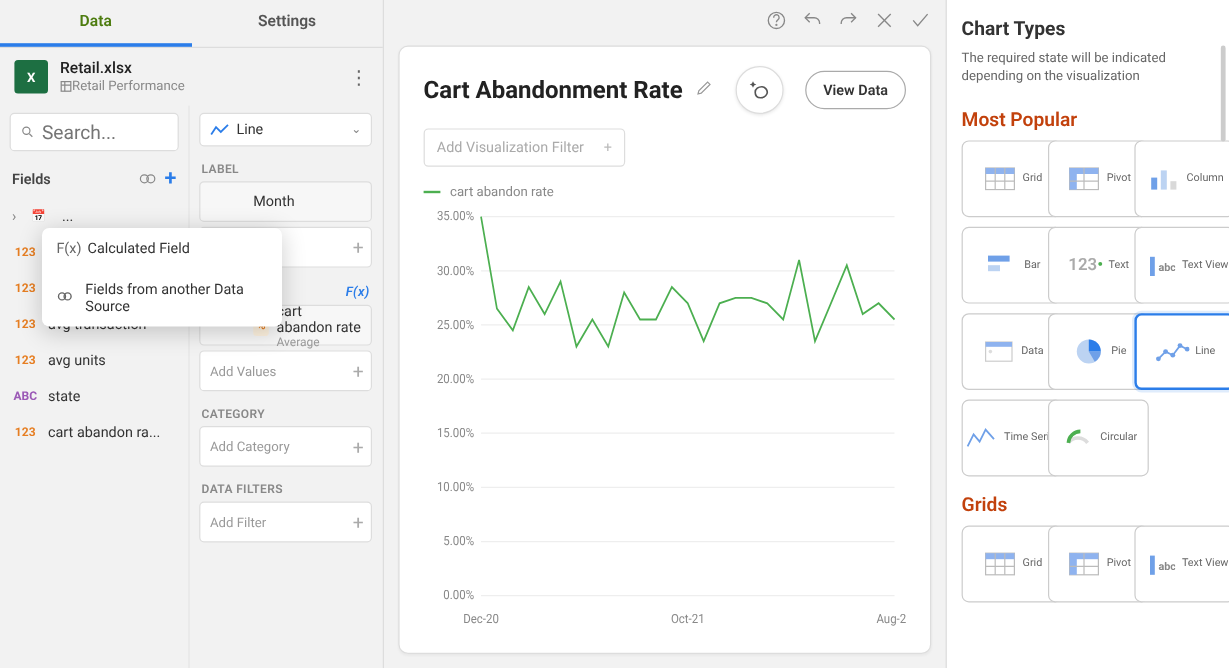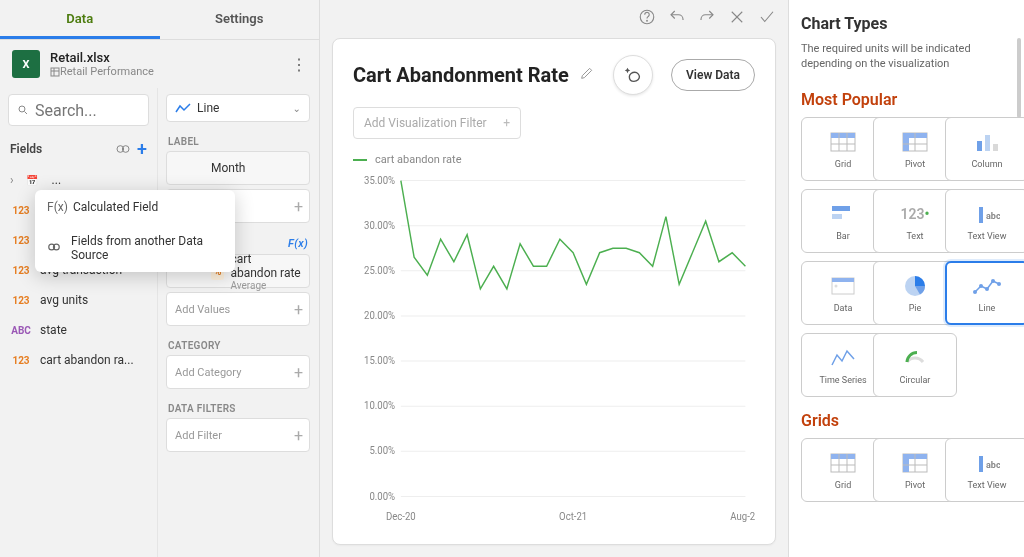--- a/index.html
+++ b/index.html
@@ -75,21 +75,21 @@
   .grid-line { stroke: #eee; stroke-width: 1; }
   .axis-label { fill: #888; font-size: 10px; }
   .chart-line { fill: none; stroke: #4caf50; stroke-width: 1.5; }
   
   
   .right-panel { width: 236px; background: #fff; border-left: 1px solid #ddd; display: flex; flex-direction: column; padding: 14px 12px 0 12px; overflow-y: auto; position: relative; }
   .right-title { font-size: 16px; font-weight: 700; margin-bottom: 8px; }
   .right-desc { font-size: 11px; color: #666; margin-bottom: 12px; line-height: 1.4; }
   .group-label { font-size: 16px; font-weight: 600; color: #c2410c; margin: 6px 0 8px 0; }
   .type-grid { display: grid; grid-template-columns: repeat(3, 64px); gap: 8px; }
-  .type-card { width: 84px; height: 64px; border: 1px solid #ccc; border-radius: 6px; display: flex; flex-direction: column; align-items: center; justify-content: center; gap: 4px; cursor: pointer; background: #fff; }
+  .type-card { width: 84px; height: 64px; border: 1px solid #ccc; border-radius: 6px; display: flex; flex-direction: row; align-items: center; justify-content: center; gap: 4px; cursor: pointer; background: #fff; }
   .type-card.selected { border: 2px solid #2b7de9; box-shadow: 0 0 0 2px rgba(43,125,233,0.15); }
   .type-card .icon-box { width: 30px; height: 26px; display: flex; align-items: center; justify-content: center; }
   .type-label { font-size: 9px; color: #666; }
   .scrollbar-fake { position: absolute; top: 38px; right: 3px; width: 4px; height: 80px; background: #ccc; border-radius: 2px; }
   
 </style>
 </head>
 <body>
 
 <div class="left-panel">
@@ -326,21 +326,21 @@
           <text class="axis-label" x="410" y="332" text-anchor="middle">Aug-22</text>
           <path class="chart-line" d="M50,10 L63.84615384615385,82.85714285714286 L77.6923076923077,100 L91.53846153846155,65.71428571428572 L105.38461538461539,87.14285714285714 L119.23076923076924,61.428571428571416 L133.0769230769231,112.85714285714286 L146.9230769230769,91.42857142857144 L160.76923076923077,112.85714285714286 L174.6153846153846,70 L188.46153846153848,91.42857142857144 L202.3076923076923,91.42857142857144 L216.15384615384616,65.71428571428572 L230,78.57142857142856 L243.84615384615384,108.57142857142858 L257.6923076923077,78.57142857142856 L271.53846153846155,74.28571428571428 L285.38461538461536,74.28571428571428 L299.2307692307692,78.57142857142856 L313.07692307692304,91.42857142857144 L326.92307692307696,44.28571428571428 L340.7692307692308,108.57142857142858 L354.6153846153846,78.57142857142856 L368.46153846153845,48.571428571428555 L382.3076923076923,87.14285714285714 L396.1538461538462,78.57142857142856 L410,91.42857142857144 "></path>
         </svg>
     </div>
   </div>
 </div>
 
 <div class="right-panel">
   <div class="scrollbar-fake"></div>
   <div class="right-title">Chart Types</div>
-  <div class="right-desc">The required units will be indicated depending on the visualization</div>
+  <div class="right-desc">The required state will be indicated depending on the visualization</div>
   <div class="group-label">Most Popular</div>
   <div class="type-grid">
     <div class="type-card">
         <div class="icon-box">
           <svg width="26" height="20" viewBox="0 0 26 20">
             <rect x="1" y="1" width="24" height="18" fill="#fff" stroke="#bbb"></rect>
             <rect x="1" y="1" width="24" height="5" fill="#8fb3ef"></rect>
             <line x1="9" y1="1" x2="9" y2="19" stroke="#bbb"></line>
             <line x1="17" y1="1" x2="17" y2="19" stroke="#bbb"></line>
             <line x1="1" y1="12" x2="25" y2="12" stroke="#bbb"></line>

